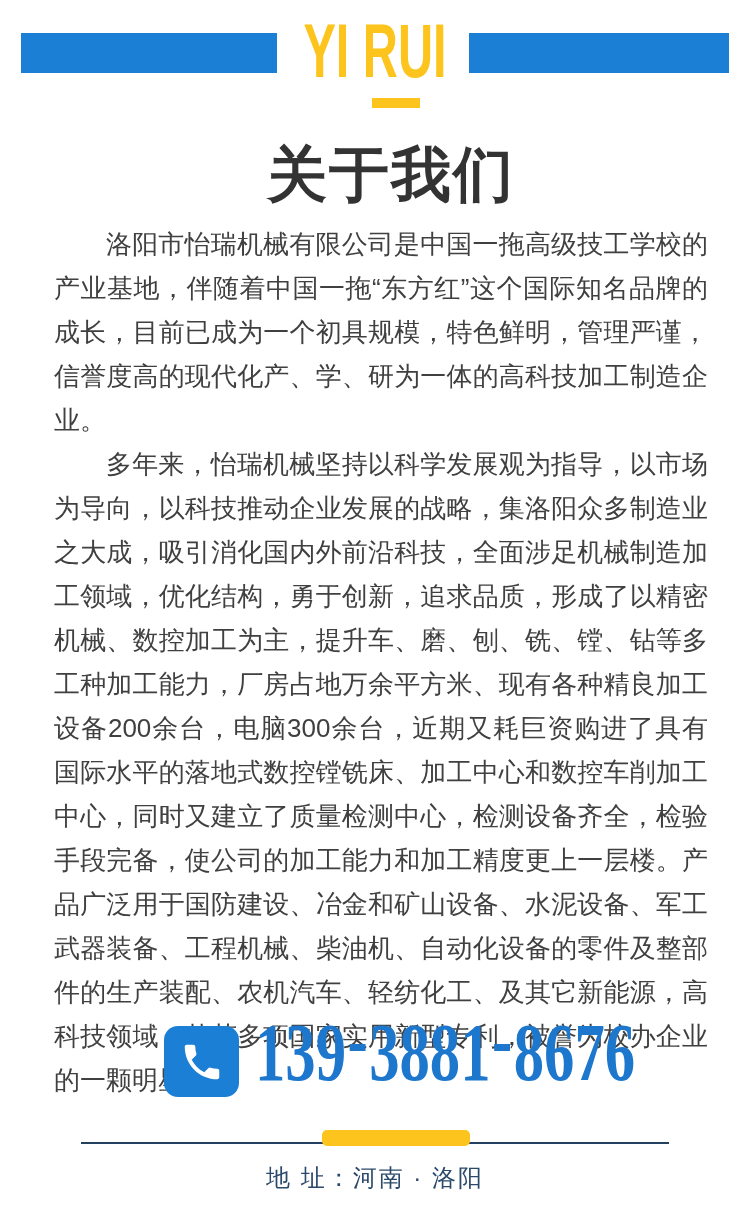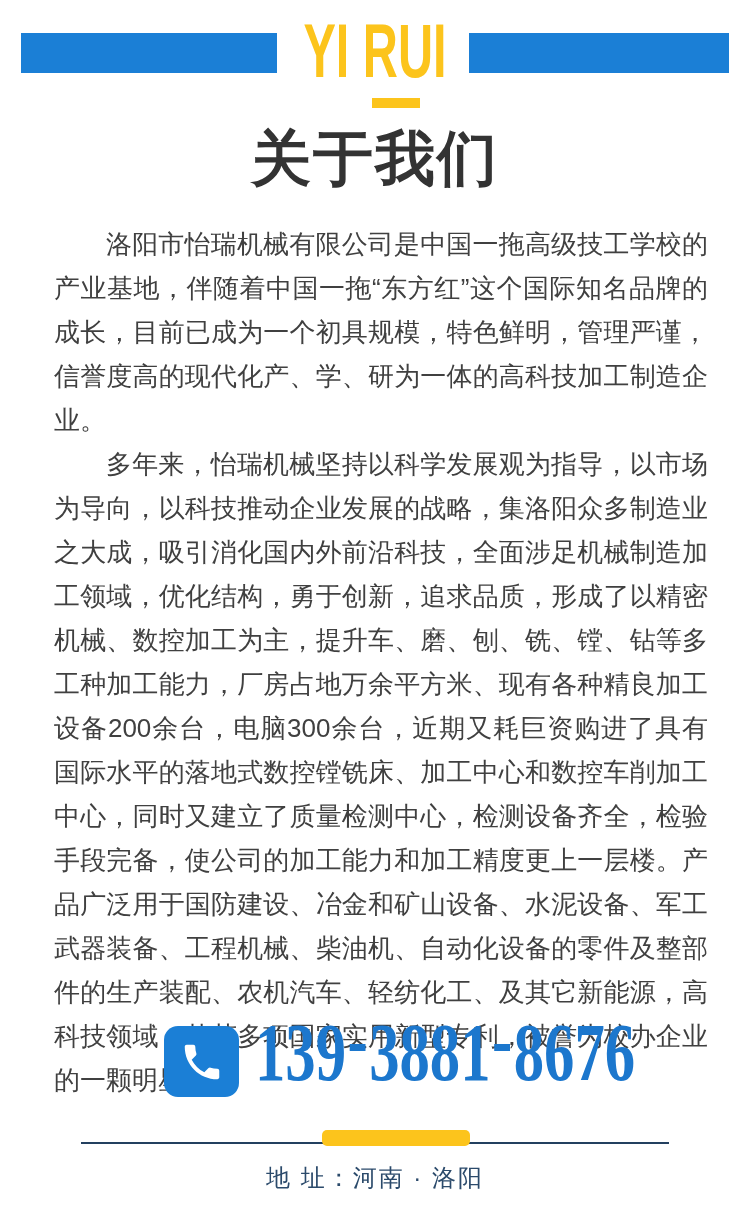--- a/index.html
+++ b/index.html
@@ -13,21 +13,21 @@
   .bar-left{left:0;width:256px;}
   .bar-right{right:0;width:260px;}
   .brand{
     position:absolute;top:13px;left:0;width:100%;text-align:center;
     font-weight:bold;font-size:76px;line-height:1;letter-spacing:0;
     color:#FCC41C;transform:scaleX(0.64);transform-origin:50% 50%;
     white-space:nowrap;
   }
   .brand-dash{position:absolute;top:98px;left:351px;width:48px;height:10px;background:#FCC41C;}
   .page-title{
-    position:absolute;top:126px;left:0;width:100%;margin:0;text-align:center;
+    position:absolute;top:126px;left:0;width:100%;margin:16px;text-align:center;
     font-size:60px;font-weight:bold;line-height:1.1;letter-spacing:2px;color:#333333;
   }
   
   .about{position:absolute;top:222px;left:12px;right:0;padding:0 21px;}
   .about p{
     margin:0;text-indent:2em;font-size:26px;line-height:44px;
     color:#404040;text-align:justify;
   }
   
   .phone-icon-box{

